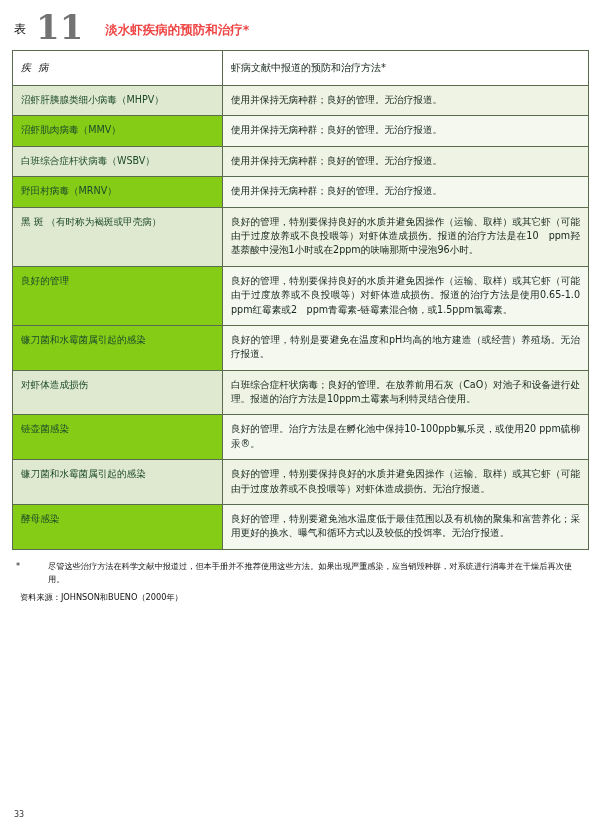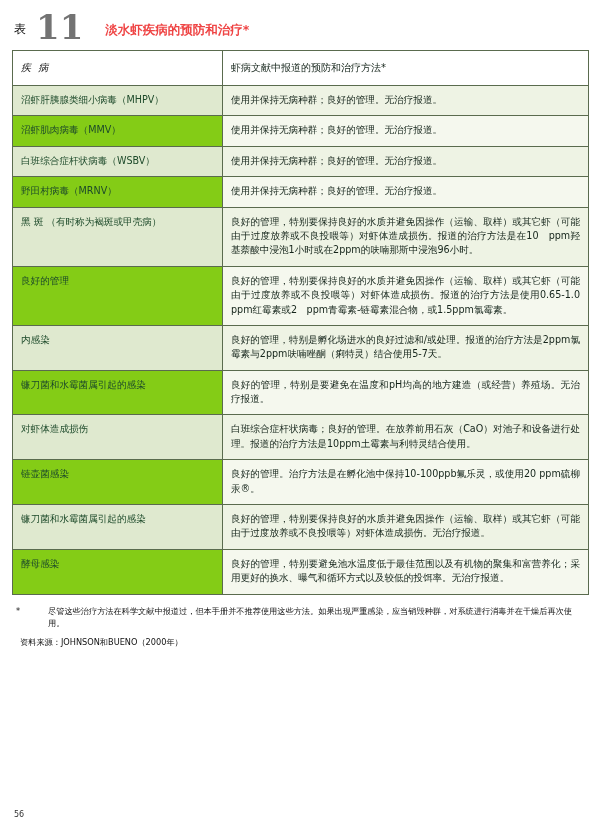--- a/index.html
+++ b/index.html
@@ -165,24 +165,20 @@
           <td class="col2">使用并保持无病种群；良好的管理。无治疗报道。</td>
         </tr>
         <tr class="data-row tintA">
           <td class="col1"><span class="dis">黑 斑 （有时称为褐斑或甲壳病）</span></td>
           <td class="col2">良好的管理，特别要保持良好的水质并避免因操作（运输、取样）或其它虾（可能由于过度放养或不良投喂等）对虾体造成损伤。报道的治疗方法是在10　ppm羟基萘酸中浸泡1小时或在2ppm的呋喃那斯中浸泡96小时。</td>
         </tr>
         <tr class="data-row tintB">
           <td class="col1"><span class="dis">良好的管理</span></td>
           <td class="col2">良好的管理，特别要保持良好的水质并避免因操作（运输、取样）或其它虾（可能由于过度放养或不良投喂等）对虾体造成损伤。报道的治疗方法是使用0.65-1.0　ppm红霉素或2　ppm青霉素-链霉素混合物，或1.5ppm氯霉素。</td>
         </tr>
-        <tr class="data-row tintA">
-          <td class="col1"><span class="dis">内感染</span></td>
-          <td class="col2">良好的管理，特别是孵化场进水的良好过滤和/或处理。报道的治疗方法是2ppm氯霉素与2ppm呋喃唑酮（痢特灵）结合使用5-7天。</td>
-        </tr>
         <tr class="data-row tintB">
           <td class="col1"><span class="dis">镰刀菌和水霉菌属引起的感染</span></td>
           <td class="col2">良好的管理，特别是要避免在温度和pH均高的地方建造（或经营）养殖场。无治疗报道。</td>
         </tr>
         <tr class="data-row tintA">
           <td class="col1"><span class="dis">对虾体造成损伤</span></td>
           <td class="col2">白班综合症杆状病毒；良好的管理。在放养前用石灰（CaO）对池子和设备进行处理。报道的治疗方法是10ppm土霉素与利特灵结合使用。</td>
         </tr>
         <tr class="data-row tintB">
           <td class="col1"><span class="dis">链壶菌感染</span></td>
@@ -200,14 +196,14 @@
   </table>
 
   <div class="footnotes">
     <div class="fn-row">
       <div class="fn-mark">*</div>
       <div class="fn-text">尽管这些治疗方法在科学文献中报道过，但本手册并不推荐使用这些方法。如果出现严重感染，应当销毁种群，对系统进行消毒并在干燥后再次使用。</div>
     </div>
     <div class="source">资料来源：JOHNSON和BUENO（2000年）</div>
   </div>
 
-  <div class="pagenum">56</div>
+  <div class="pagenum">33</div>
 </div>
 
 </body></html>

